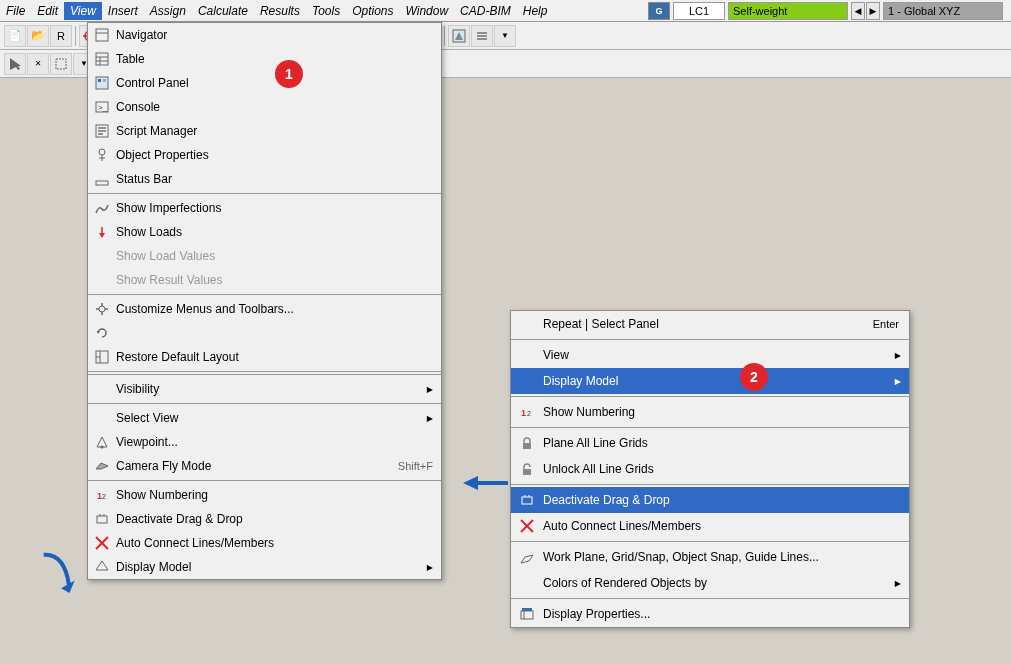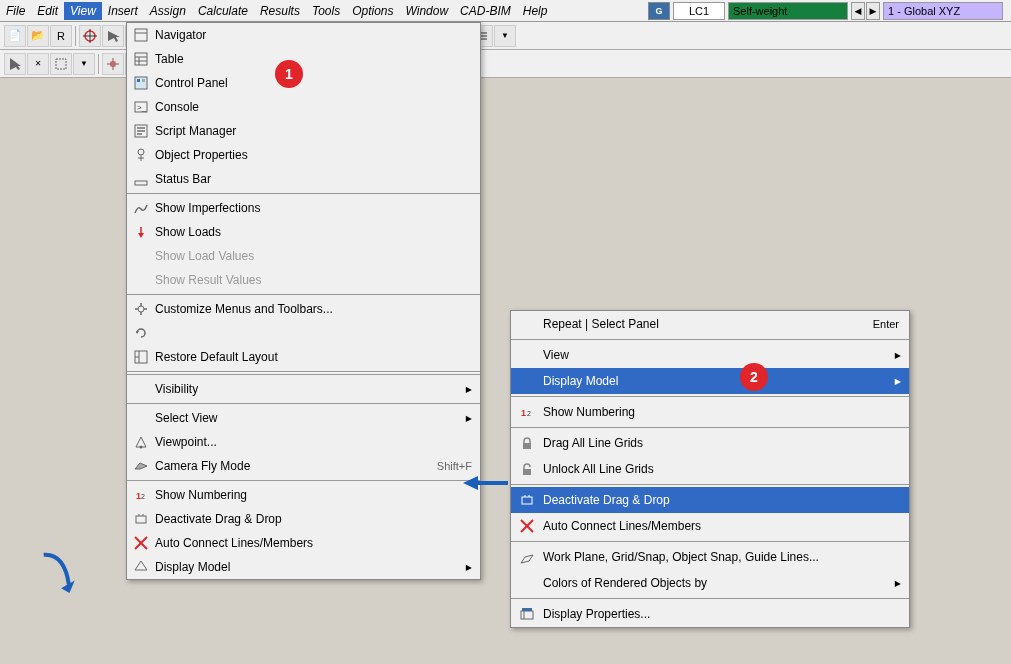--- a/index.html
+++ b/index.html
@@ -1,21 +1,21 @@
 <!DOCTYPE html>
 <html><head>
   <meta charset="utf-8">
   <style>
     * { margin: 0; padding: 0; box-sizing: border-box; }
     body { font-family: 'Segoe UI', Arial, sans-serif; font-size: 12px; background: #d4d0c8; width: 1011px; height: 664px; overflow: hidden; position: relative; }
     .menubar-item { padding: 2px 6px; cursor: pointer; font-size: 12px; font-style: italic; }
     .menubar-item.active { background: #316ac5; color: white; }
 
     
-    .dropdown-menu { position: absolute; top: 22px; left: 87px; width: 355px; background: #f0f0f0; border: 1px solid #888; box-shadow: 2px 2px 5px rgba(0,0,0,0.3); z-index: 100; margin-left: 39px; }
+    .dropdown-menu { position: absolute; top: 22px; left: 87px; width: 355px; background: #f0f0f0; border: 1px solid #888; box-shadow: 2px 2px 5px rgba(0,0,0,0.3); z-index: 100; }
     .menu-item { display: flex; align-items: center; padding: 3px 8px 3px 28px; cursor: pointer; position: relative; height: 24px; }
     .menu-item.disabled { color: #999; cursor: default; }
     .menu-item.has-arrow::after { content: '▶'; position: absolute; right: 8px; font-size: 8px; }
     .menu-item .menu-icon { position: absolute; left: 4px; width: 20px; height: 20px; display: flex; align-items: center; justify-content: center; }
     .menu-item .shortcut { margin-left: auto; color: #666; font-size: 11px; }
     .menu-sep { height: 1px; background: #999; margin: 2px 0; }
 
     
     .context-menu { position: absolute; top: 310px; left: 510px; width: 400px; background: #f0f0f0; border: 1px solid #888; box-shadow: 2px 2px 5px rgba(0,0,0,0.3); z-index: 101; }
     .ctx-item { display: flex; align-items: center; padding: 4px 10px 4px 32px; cursor: pointer; position: relative; height: 26px; }
@@ -51,26 +51,26 @@
   <div class="menubar-item">Results</div>
   <div class="menubar-item">Tools</div>
   <div class="menubar-item">Options</div>
   <div class="menubar-item">Window</div>
   <div class="menubar-item">CAD-BIM</div>
   <div class="menubar-item">Help</div>
 
   <div style="margin-left:auto; display:flex; align-items:center; gap:3px; padding-right:8px;">
     <div style="width:22px;height:18px;background:#3a6ea5;border:1px solid #888;display:flex;align-items:center;justify-content:center;font-size:9px;color:white;font-weight:bold;">G</div>
     <div style="width:52px;height:18px;background:white;border:1px solid #999;display:flex;align-items:center;justify-content:center;font-size:11px;">LC1</div>
-    <div style="width:120px;height:18px;background:#15803d;border:1px solid #999;display:flex;align-items:center;padding:4px 4px;font-size:11px;">Self-weight</div>
+    <div style="width:120px;height:18px;background:#84cc16;border:1px solid #999;display:flex;align-items:center;padding:4px 4px;font-size:11px;">Self-weight</div>
     <div style="display:flex;gap:1px;">
       <div style="width:14px;height:18px;background:#e8e8e8;border:1px solid #999;display:flex;align-items:center;justify-content:center;font-size:9px;">◀</div>
       <div style="width:14px;height:18px;background:#e8e8e8;border:1px solid #999;display:flex;align-items:center;justify-content:center;font-size:9px;">▶</div>
     </div>
-    <div style="width:120px;height:18px;background:#c4b5fd;border:1px solid #999;display:flex;align-items:center;padding:0 4px;font-size:11px;">1 - Global XYZ</div>
+    <div style="width:120px;height:18px;background:#a3a3a3;border:1px solid #999;display:flex;align-items:center;padding:0 4px;font-size:11px;">1 - Global XYZ</div>
   </div>
 </div>
 
 <div style="position:absolute;top:22px;left:0;right:0;background:#f0f0f0;border-bottom:1px solid #aaa;height:28px;display:flex;align-items:center;padding:0 4px;gap:1px;">
 
   <div style="width:22px;height:22px;border:1px solid #ccc;background:#e8e8e8;display:flex;align-items:center;justify-content:center;font-size:11px;">📄</div>
   <div style="width:22px;height:22px;border:1px solid #ccc;background:#e8e8e8;display:flex;align-items:center;justify-content:center;font-size:11px;">📂</div>
   <div style="width:22px;height:22px;border:1px solid #ccc;background:#e8e8e8;display:flex;align-items:center;justify-content:center;font-size:11px;">R</div>
   <div style="width:1px;height:20px;background:#aaa;margin:0 2px;"></div>
 
@@ -488,21 +488,21 @@
   </div>
   <div class="ctx-sep"></div>
 
   <div class="ctx-item">
     <span class="ctx-icon">
         <svg width="14" height="14">
           <rect x="3" y="7" width="8" height="6" fill="#888"></rect>
           <path d="M4,7 V5 A3,3 0 0,1 10,5 V7" fill="none" stroke="#888" stroke-width="1.5"></path>
         </svg>
       </span>
-    <span>Drag All Line Grids</span>
+    <span>Plane All Line Grids</span>
   </div>
 
   <div class="ctx-item">
     <span class="ctx-icon">
         <svg width="14" height="14">
           <rect x="3" y="7" width="8" height="6" fill="#888"></rect>
           <path d="M4,7 V5 A3,3 0 0,1 10,5" fill="none" stroke="#888" stroke-width="1.5"></path>
         </svg>
       </span>
     <span>Unlock All Line Grids</span>

